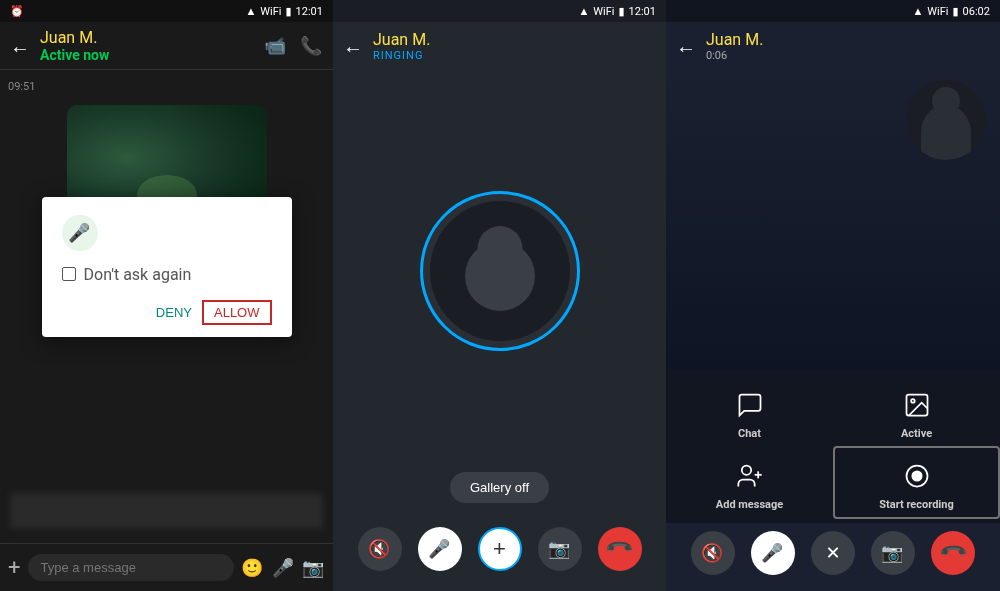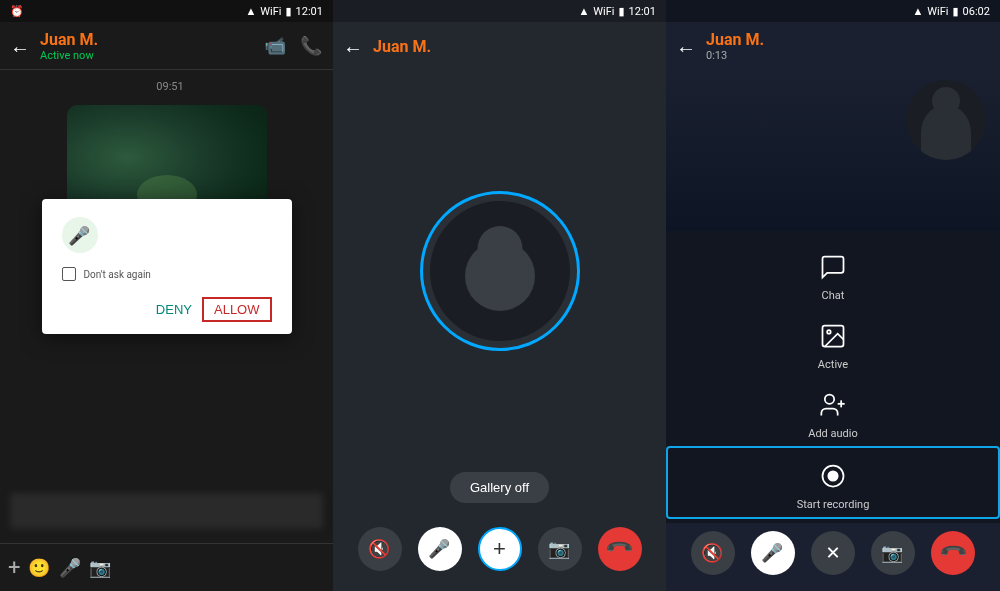--- a/index.html
+++ b/index.html
@@ -47,37 +47,35 @@
       border-bottom: 1px solid #333;
       height: 48px;
     }
     .back-arrow {
       color: #fff;
       font-size: 20px;
       margin-right: 10px;
       cursor: pointer;
     }
     .contact-info { flex: 1; }
-    .contact-name { color: #f97316; font-size: 16px; font-weight: 700; }
-    .contact-status { color: #00c853; font-size: 11px; }
+    .contact-name { color: #fde047; font-size: 16px; font-weight: 400; }
+    .contact-status { color: #00c853; font-size: 14px; font-weight: bold; }
     .top-bar-icons { display: flex; gap: 14px; align-items: center; }
     .top-bar-icon { color: #aaa; font-size: 18px; cursor: pointer; }
 
     .chat-area {
       flex: 1;
       background: #1a1a1a;
       position: relative;
       overflow: hidden;
     }
     .timestamp-center {
-      text-align: center;
       color: #888;
       font-size: 11px;
       padding: 10px 8px 6px;
-      margin-left: 7px;
     }
     .chat-image {
       width: 200px;
       height: 130px;
       background: linear-gradient(135deg, #2a4a2a 0%, #1a3a1a 30%, #3a5a2a 60%, #4a6a3a 100%);
       border-radius: 10px;
       margin: 0 auto 10px;
       display: block;
       position: relative;
       overflow: hidden;
@@ -137,21 +135,21 @@
       gap: 8px;
       margin-bottom: 16px;
     }
     .checkbox-box {
       width: 14px;
       height: 14px;
       border: 1.5px solid #555;
       border-radius: 2px;
       flex-shrink: 0;
     }
-    .checkbox-label { color: #555; font-size: 10px; }
+    .checkbox-label { color: #555; font-size: 16px; }
     .dialog-buttons {
       display: flex;
       justify-content: flex-end;
       gap: 10px;
       align-items: center;
     }
     .btn-deny { color: #00897b; font-size: 13px; font-weight: 500; background: none; border: none; cursor: pointer; text-transform: uppercase; }
     .btn-allow {
       color: #c62828;
       font-size: 13px;
@@ -306,36 +304,37 @@
       border-radius: 50%;
       background: #1a1e24;
       overflow: hidden;
       display: flex;
       align-items: flex-end;
       justify-content: center;
     }
 
     .action-grid {
       display: grid;
-      grid-template-columns: repeat(1, 1fr);
+      grid-template-columns: repeat(2, 1fr);
       gap: 0;
       padding: 8px 0 4px;
       background: rgba(0,0,0,0.3);
+      font-weight: bold;
     }
     .action-item {
       display: flex;
       flex-direction: column;
       align-items: center;
       justify-content: center;
       padding: 10px 4px 6px;
       cursor: pointer;
       position: relative;
     }
     .action-item.highlighted {
-      border: 2px solid #0ea5e9;
+      border: 2px solid #737373;
       border-radius: 4px;
     }
     .action-icon {
       width: 36px;
       height: 36px;
       display: flex;
       align-items: center;
       justify-content: center;
       font-size: 22px;
       color: #fff;
@@ -406,20 +405,21 @@
           <button class="btn-allow">ALLOW</button>
         </div>
       </div>
     </div>
 
     <div class="blurred-msg"></div>
   </div>
 
   <div class="bottom-input-bar">
     <span class="input-plus">+</span>
+    <input class="input-field" readonly="" placeholder="Type a message" style="">
     <div class="input-icons">
       <span class="input-icon">🙂</span>
       <span class="input-icon">🎤</span>
       <span class="input-icon">📷</span>
     </div>
   </div>
 </div>
 
 <div class="panel panel2">
 
@@ -430,20 +430,21 @@
       <span class="status-text">WiFi</span>
       <span class="status-text">▮</span>
       <span class="status-text">12:01</span>
     </div>
   </div>
 
   <div class="top-bar">
     <span class="back-arrow">←</span>
     <div class="contact-info">
       <div class="contact-name">Juan M.</div>
+      <div class="ringing-label">RINGING</div>
     </div>
   </div>
 
   <div class="call-avatar-area">
     <div class="avatar-ring">
       <div class="avatar-inner">
         <div style="position:relative; width:100%; height:100%; display:flex; align-items:flex-end; justify-content:center; overflow:hidden;">
           <div style="width:70px; height:70px; background:#3a3e45; border-radius:50%; position:absolute; bottom:30px; left:50%; transform:translateX(-50%);"></div>
           <div style="width:45px; height:45px; background:#3a3e45; border-radius:50%; position:absolute; bottom:70px; left:50%; transform:translateX(-50%);"></div>
         </div>
@@ -481,21 +482,21 @@
       <span class="status-text">WiFi</span>
       <span class="status-text">▮</span>
       <span class="status-text">06:02</span>
     </div>
   </div>
 
   <div class="top-bar">
     <span class="back-arrow">←</span>
     <div class="contact-info">
       <div class="contact-name">Juan M.</div>
-      <div class="call-duration">0:13</div>
+      <div class="call-duration">0:06</div>
     </div>
   </div>
 
   <div class="call-avatar-area3">
     <div class="avatar-small">
       <div style="width:50px; height:55px; background:#2a2e35; border-radius:50% 50% 0 0; position:relative;">
         <div style="width:28px; height:28px; background:#2a2e35; border-radius:50%; position:absolute; top:-18px; left:50%; transform:translateX(-50%);"></div>
       </div>
     </div>
   </div>
@@ -523,21 +524,21 @@
 
     <div class="action-item">
       <div class="action-icon">
         <svg width="28" height="28" viewBox="0 0 24 24" fill="none" stroke="#fff" stroke-width="1.5">
             <path d="M16 21v-2a4 4 0 0 0-4-4H6a4 4 0 0 0-4 4v2"></path>
             <circle cx="9" cy="7" r="4"></circle>
             <line x1="19" y1="8" x2="19" y2="14"></line>
             <line x1="22" y1="11" x2="16" y2="11"></line>
           </svg>
       </div>
-      <span class="action-label">Add audio</span>
+      <span class="action-label">Add message</span>
     </div>
     <div class="action-item highlighted">
       <div class="action-icon">
         <svg width="28" height="28" viewBox="0 0 24 24" fill="none" stroke="#fff" stroke-width="1.5">
             <circle cx="12" cy="12" r="9"></circle>
             <circle cx="12" cy="12" r="4" fill="#fff"></circle>
           </svg>
       </div>
       <span class="action-label">Start recording</span>
     </div>

